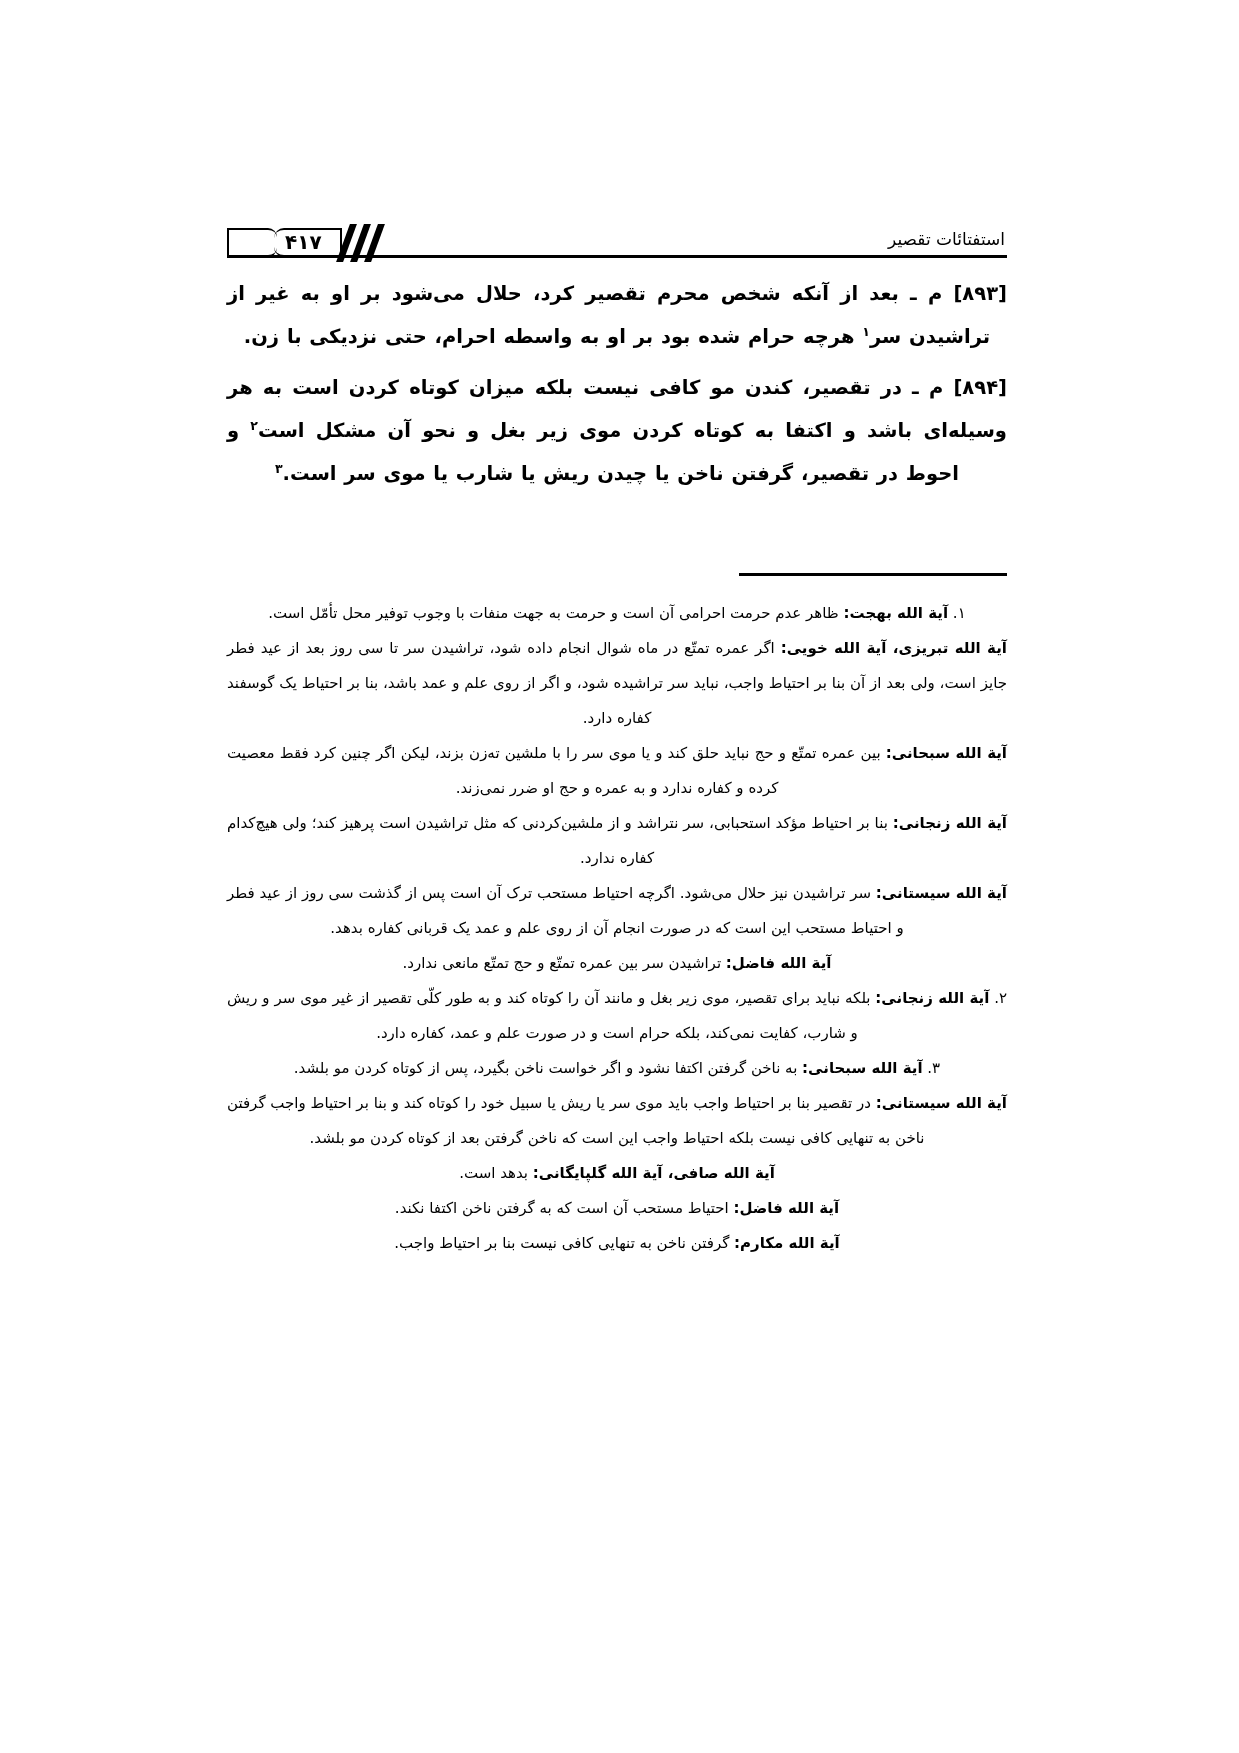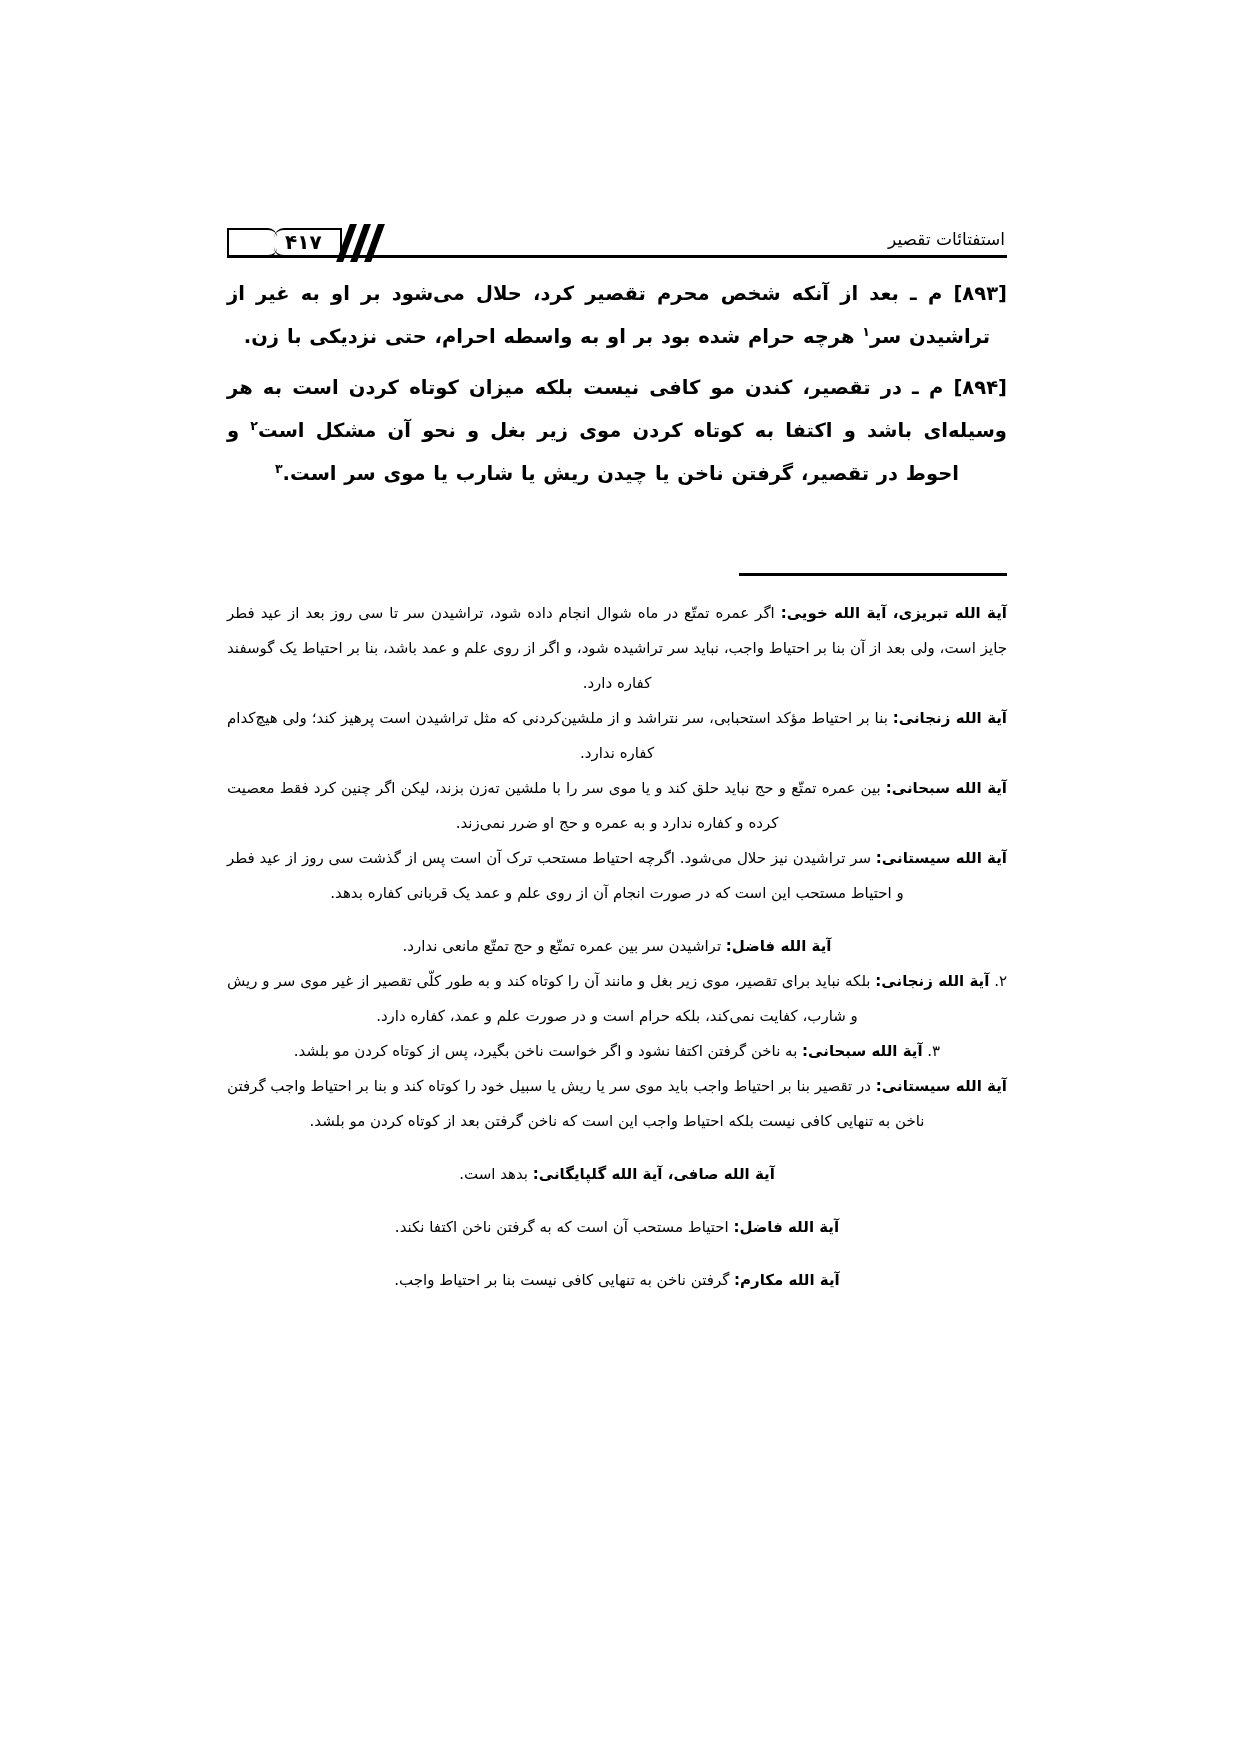--- a/index.html
+++ b/index.html
@@ -156,21 +156,21 @@
     margin: 0;
   }
   .fn-marker {
     font-weight: 400;
   }
   .authority {
     font-weight: 700;
   }
   .fn-text { font-weight: 400; }
 
-  .center-last { text-align-last: center; margin-top: 18px; }
+  .center-last { text-align-last: center; }
 </style>
 </head>
 <body>
 
 <div class="page">
 
   <div class="header">
     <div class="header-title">استفتائات تقصیر</div>
     <div class="folio-group">
       <div class="folio-box-cap"></div>
@@ -192,28 +192,32 @@
     <p class="para">
       <span>[۸۹۴] م</span><span> ـ </span><span>در تقصیر، کندن مو کافی نیست بلکه میزان کوتاه کردن است به هر وسیله‌ای باشد و اکتفا به کوتاه کردن موی زیر بغل و نحو آن مشکل است</span><sup class="fn-ref">۲</sup><span> و احوط در تقصیر، گرفتن ناخن یا چیدن ریش یا شارب یا موی سر است.</span><sup class="fn-ref">۳</sup>
     </p>
 
   </div>
 
   <div class="fn-rule"></div>
 
   <div class="footnotes">
 
+    <div class="fn-item">
+      <span class="fn-marker">۱.</span>
+      <span class="authority">آیة الله بهجت:</span><span class="fn-text"> ظاهر عدم حرمت احرامی آن است و حرمت به جهت منفات با وجوب توفیر محل تأمّل است.</span>
+    </div>
     <div class="fn-sub">
       <span class="authority">آیة الله تبریزی، آیة الله خویی:</span><span class="fn-text"> اگر عمره تمتّع در ماه شوال انجام داده شود، تراشیدن سر تا سی روز بعد از عید فطر جایز است، ولی بعد از آن بنا بر احتیاط واجب، نباید سر تراشیده شود، و اگر از روی علم و عمد باشد، بنا بر احتیاط یک گوسفند کفاره دارد.</span>
     </div>
     <div class="fn-sub">
+      <span class="authority">آیة الله سبحانی:</span><span class="fn-text"> بین عمره تمتّع و حج نباید حلق کند و یا موی سر را با ملشین ته‌زن بزند، لیکن اگر چنین کرد فقط معصیت کرده و کفاره ندارد و به عمره و حج او ضرر نمی‌زند.</span>
+    </div>
+    <div class="fn-sub">
       <span class="authority">آیة الله زنجانی:</span><span class="fn-text"> بنا بر احتیاط مؤکد استحبابی، سر نتراشد و از ملشین‌کردنی که مثل تراشیدن است پرهیز کند؛ ولی هیچ‌کدام کفاره ندارد.</span>
-    </div>
-    <div class="fn-sub">
-      <span class="authority">آیة الله سبحانی:</span><span class="fn-text"> بین عمره تمتّع و حج نباید حلق کند و یا موی سر را با ملشین ته‌زن بزند، لیکن اگر چنین کرد فقط معصیت کرده و کفاره ندارد و به عمره و حج او ضرر نمی‌زند.</span>
     </div>
     <div class="fn-sub">
       <span class="authority">آیة الله سیستانی:</span><span class="fn-text"> سر تراشیدن نیز حلال می‌شود. اگرچه احتیاط مستحب ترک آن است پس از گذشت سی روز از عید فطر و احتیاط مستحب این است که در صورت انجام آن از روی علم و عمد یک قربانی کفاره بدهد.</span>
     </div>
     <div class="fn-sub center-last">
       <span class="authority">آیة الله فاضل:</span><span class="fn-text"> تراشیدن سر بین عمره تمتّع و حج تمتّع مانعی ندارد.</span>
     </div>
 
     <div class="fn-item">
       <span class="fn-marker">۲.</span>

